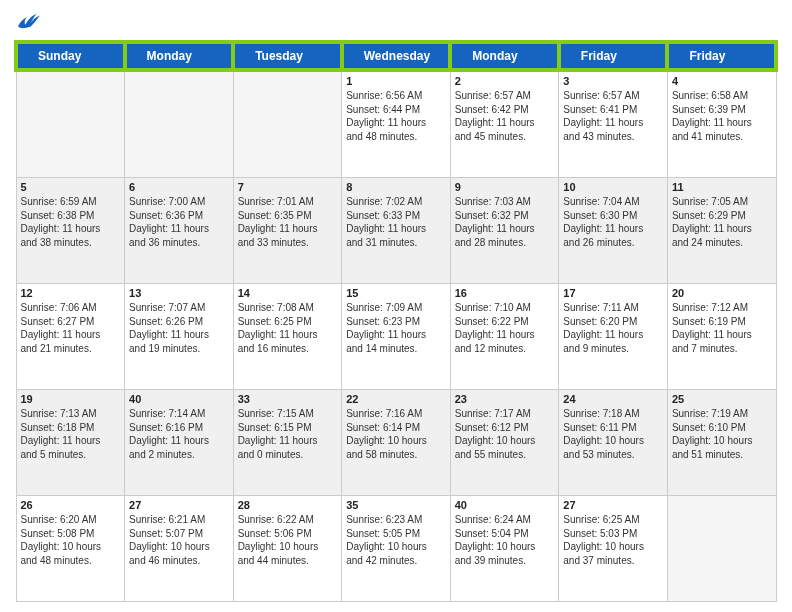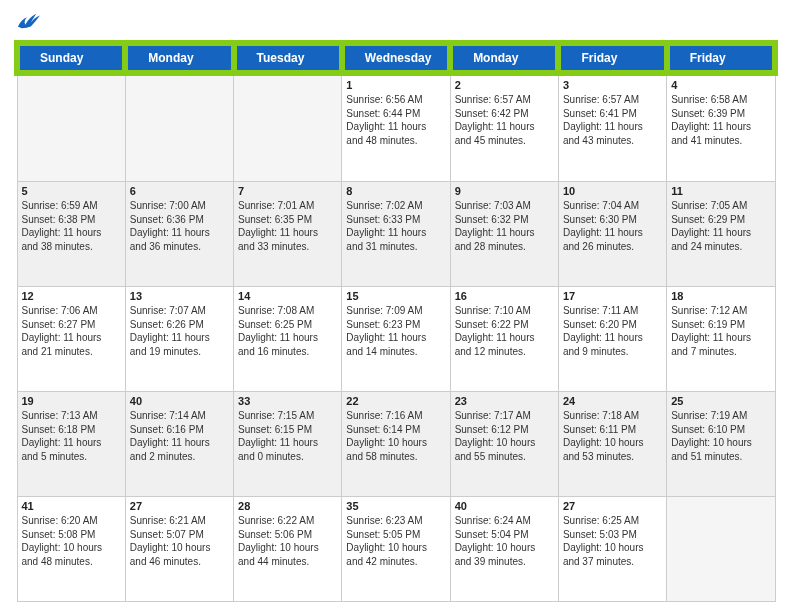--- a/index.html
+++ b/index.html
@@ -58,21 +58,21 @@
       border-collapse: collapse;
       width: 100%;
       table-layout: fixed;
     }
     .calendar th {
       background: #1565C0;
       color: #fff;
       font-size: 12px;
       font-weight: bold;
       padding: 5px 20px;
-      border: 6px solid #84cc16;
+      border: 4px solid #84cc16;
       text-align: left;
     }
     .calendar td {
       border: 1px solid #ccc;
       vertical-align: top;
       padding: 3px 4px;
       font-size: 9.5px;
       color: #333;
       background: #fff;
     }
@@ -202,21 +202,21 @@
           </td>
           <td>
             <span class="day-number">16</span>
             <div class="day-info">Sunrise: 7:10 AM<br>Sunset: 6:22 PM<br>Daylight: 11 hours<br>and 12 minutes.</div>
           </td>
           <td>
             <span class="day-number">17</span>
             <div class="day-info">Sunrise: 7:11 AM<br>Sunset: 6:20 PM<br>Daylight: 11 hours<br>and 9 minutes.</div>
           </td>
           <td>
-            <span class="day-number">18</span>
+            <span class="day-number">20</span>
             <div class="day-info">Sunrise: 7:12 AM<br>Sunset: 6:19 PM<br>Daylight: 11 hours<br>and 7 minutes.</div>
           </td>
         </tr>
         <tr>
           <td class="shaded">
             <span class="day-number">19</span>
             <div class="day-info">Sunrise: 7:13 AM<br>Sunset: 6:18 PM<br>Daylight: 11 hours<br>and 5 minutes.</div>
           </td>
           <td class="shaded">
             <span class="day-number">40</span>
@@ -238,21 +238,21 @@
             <span class="day-number">24</span>
             <div class="day-info">Sunrise: 7:18 AM<br>Sunset: 6:11 PM<br>Daylight: 10 hours<br>and 53 minutes.</div>
           </td>
           <td class="shaded">
             <span class="day-number">25</span>
             <div class="day-info">Sunrise: 7:19 AM<br>Sunset: 6:10 PM<br>Daylight: 10 hours<br>and 51 minutes.</div>
           </td>
         </tr>
         <tr>
           <td>
-            <span class="day-number">41</span>
+            <span class="day-number">26</span>
             <div class="day-info">Sunrise: 6:20 AM<br>Sunset: 5:08 PM<br>Daylight: 10 hours<br>and 48 minutes.</div>
           </td>
           <td>
             <span class="day-number">27</span>
             <div class="day-info">Sunrise: 6:21 AM<br>Sunset: 5:07 PM<br>Daylight: 10 hours<br>and 46 minutes.</div>
           </td>
           <td>
             <span class="day-number">28</span>
             <div class="day-info">Sunrise: 6:22 AM<br>Sunset: 5:06 PM<br>Daylight: 10 hours<br>and 44 minutes.</div>
           </td>

